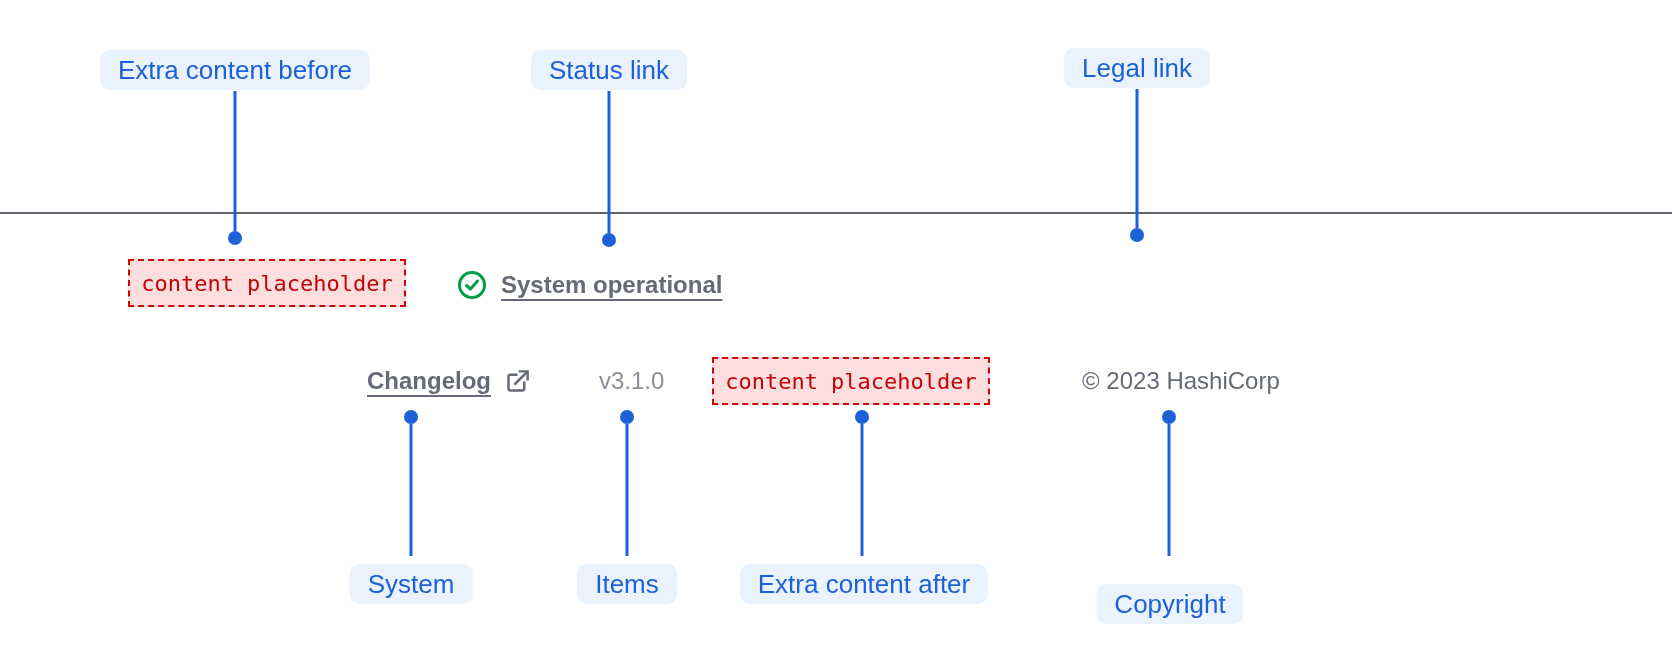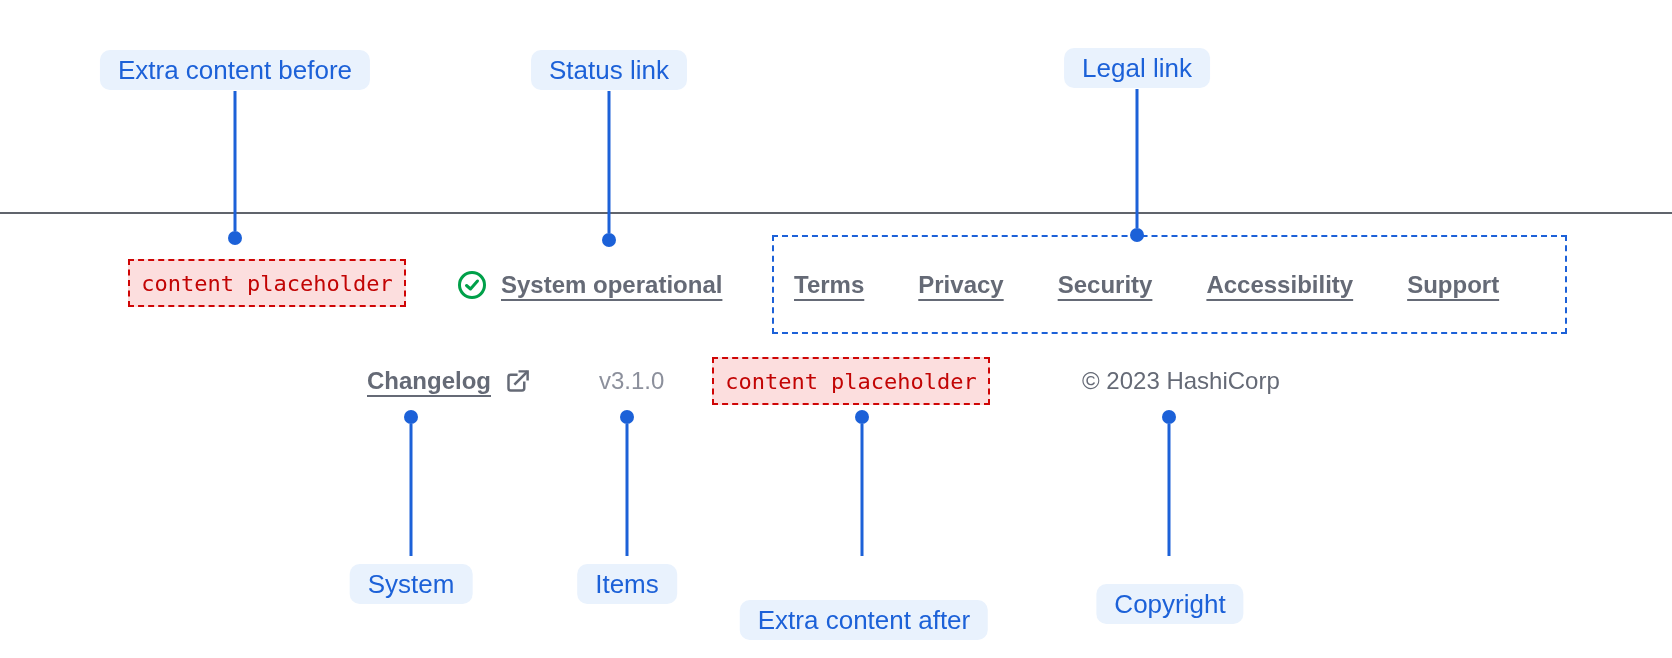--- a/index.html
+++ b/index.html
@@ -150,27 +150,20 @@
   <div class="status-group">
     <span class="icon">
       <svg width="30" height="30" viewBox="0 0 30 30" fill="none">
         <circle cx="15" cy="15" r="12.5" stroke="#00a049" stroke-width="3"></circle>
         <path d="M9.5 15.5 L13.5 19 L20.5 11" stroke="#00a049" stroke-width="3" stroke-linecap="round" stroke-linejoin="round" fill="none"></path>
       </svg>
     </span>
     <span class="f-link">System operational</span>
   </div>
 
-  <div class="legal-box">
-    <span class="f-link">Terms</span>
-    <span class="f-link">Privacy</span>
-    <span class="f-link">Security</span>
-    <span class="f-link">Accessibility</span>
-    <span class="f-link">Support</span>
-  </div>
 
   <div class="changelog-group">
     <span class="f-link">Changelog</span>
     <span class="icon">
       <svg width="27" height="27" viewBox="0 0 24 24" fill="none" stroke="#656a76" stroke-width="2.2" stroke-linecap="square" stroke-linejoin="miter">
         <path d="M18 13v5a2 2 0 0 1-2 2H6a2 2 0 0 1-2-2V8a2 2 0 0 1 2-2h5"></path>
         <polyline points="14 3 21 3 21 10"></polyline>
         <line x1="10" y1="14" x2="20.2" y2="3.8"></line>
       </svg>
     </span>
@@ -192,21 +185,21 @@
 
   <div>
     <div class="dot" style="left:627px; top:417px;"></div>
     <div class="vline" style="left:627px; top:424px; height:132px;"></div>
     <div class="pill" style="left:627px; top:564px;">Items</div>
   </div>
 
   <div>
     <div class="dot" style="left:862px; top:417px;"></div>
     <div class="vline" style="left:862px; top:424px; height:132px;"></div>
-    <div class="pill" style="left:864px; top:564px;margin-top:36px;">Extra content after</div>
+    <div class="pill" style="left:864px; top:564px;">Extra content after</div>
   </div>
 
   <div>
     <div class="dot" style="left:1169px; top:417px;"></div>
     <div class="vline" style="left:1169px; top:424px; height:132px;"></div>
     <div class="pill" style="left:1170px; top:564px;margin-top:20px;">Copyright</div>
   </div>
 
 </div>
 

